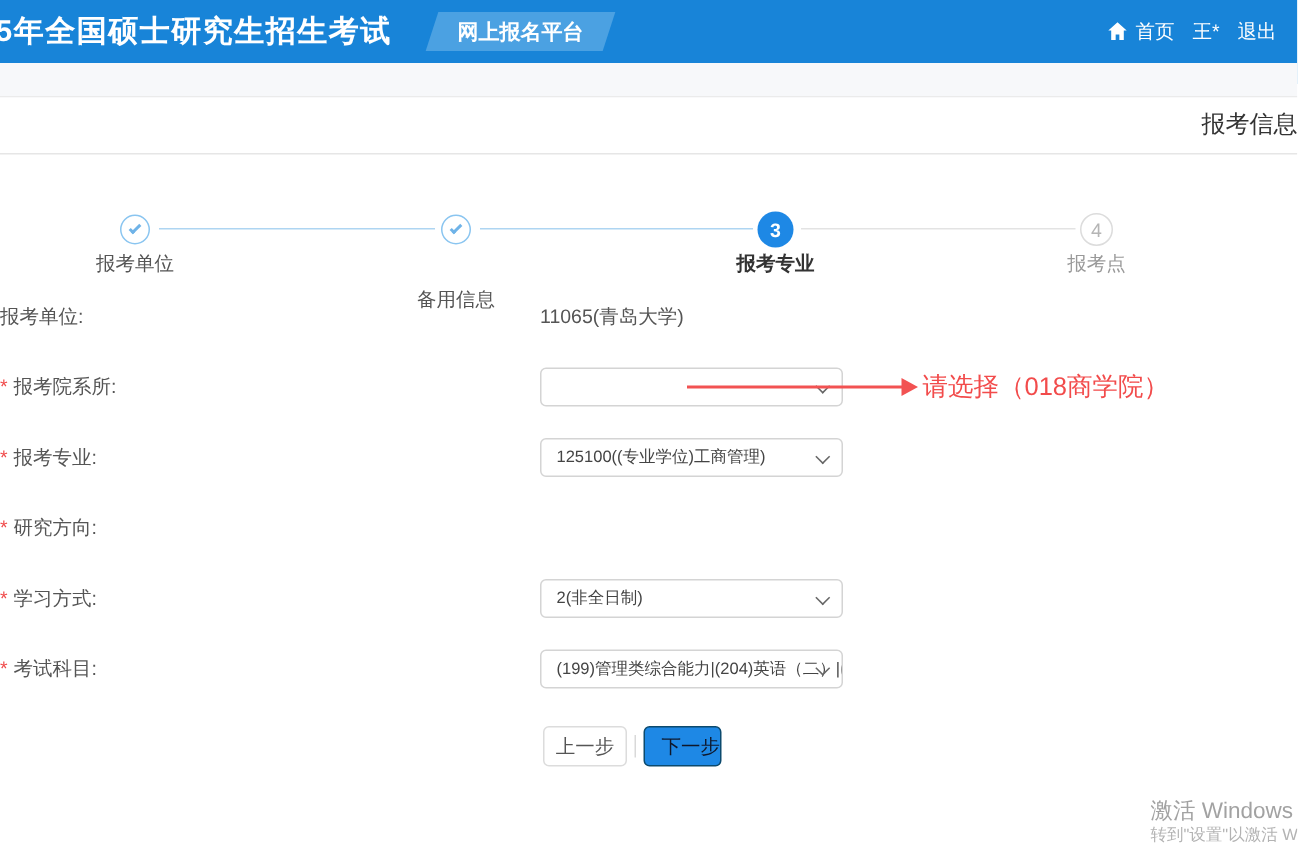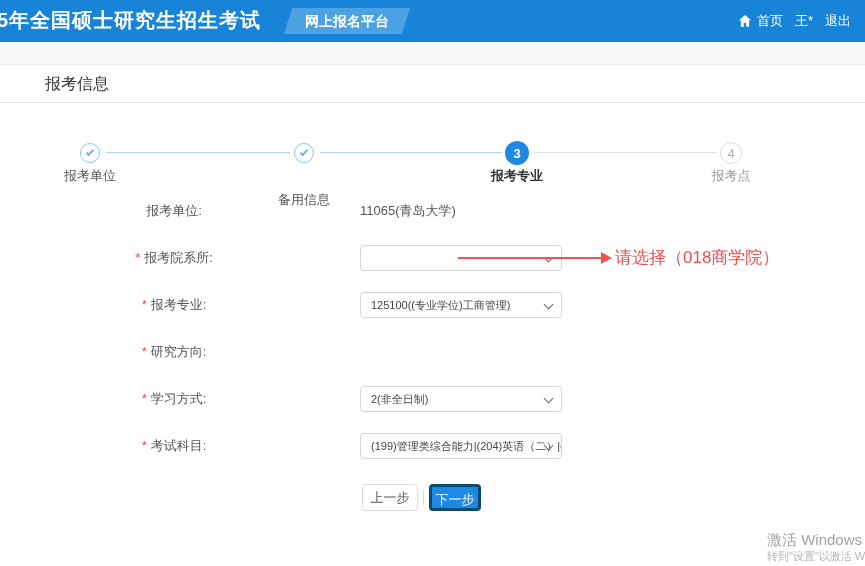--- a/index.html
+++ b/index.html
@@ -12,55 +12,55 @@
   .header-title { position:absolute; left:-3px; top:7px; color:#fff; font-size:20px; font-weight:bold; white-space:nowrap; letter-spacing:1px; }
   .badge { position:absolute; left:288px; top:8px; width:118px; height:26px; background:#4ba1e2; transform:skewX(-18deg); }
   .badge span { display:block; transform:skewX(18deg); color:#fff; font-size:14px; text-align:center; line-height:26px; font-weight:bold; }
   .nav { position:absolute; right:14px; top:0; height:42px; display:flex; align-items:center; gap:12px; color:#fff; font-size:13px; }
   .nav-item { display:flex; align-items:center; gap:5px; cursor:pointer; color:#fff; }
   .home-ic { width:14px; height:14px; display:inline-block; }
 
   
   .strip { position:absolute; left:0; top:42px; width:865px; height:23px; background:#f7f8fa; border-bottom:1px solid #ebebeb; }
   .titlebar { position:absolute; left:0; top:65px; width:865px; height:38px; background:#fff; border-bottom:1px solid #e6e6e6; }
-  .titlebar .pt { display:block; text-align:left; line-height:38px; font-size:16px; color:#333;padding-left:45px; }
+  .titlebar .pt { display:block; text-align:right; line-height:38px; font-size:16px; color:#333; }
 
   
   .step-circle { position:absolute; border-radius:50%; background:#fff; display:flex; align-items:center; justify-content:center; }
   .c-done { width:20px; height:20px; border:1px solid #8ac5f0; top:143px; }
   .c-active { width:24px; height:24px; background:#1e88e5; color:#fff; font-size:13px; font-weight:bold; top:141px; }
   .c-pending { width:22px; height:22px; border:1px solid #dcdcdc; color:#b5b5b5; font-size:13px; top:142px; }
   .check { width:8px; height:4px; border-left:2px solid #6fb3e8; border-bottom:2px solid #6fb3e8; transform:rotate(-45deg); margin-top:-2px; }
   .step-label { position:absolute; top:167px; width:120px; text-align:center; font-size:13px; }
   .sl-done { color:#555; }
   .sl-active { color:#333; font-weight:bold; }
   .sl-pending { color:#999; }
   .conn { position:absolute; top:152px; height:1px; }
   .conn-blue { background:#aed5f2; }
   .conn-gray { background:#e3e3e3; }
 
   
   .u-row { position:absolute; left:0; top:202px; width:865px; height:18px; }
   .row { position:absolute; left:0; width:865px; height:26px; }
-  .f-label { position:absolute; left:0; top:0; width:348px; text-align:center; font-size:13px; color:#555; line-height:26px; }
+  .f-label { position:absolute; left:0; top:0; width:348px; text-align:left; font-size:13px; color:#555; line-height:26px; }
   .u-row .f-label { line-height:18px; }
   .req { color:#f04b4b; margin-right:4px; font-size:13px; }
   .u-val { position:absolute; left:360px; top:0; font-size:13px; color:#555; line-height:18px; }
   .sel { position:absolute; left:360px; top:0; width:202px; height:26px; background:#fff; border:1px solid #d4d4d4; border-radius:4px; font-size:11px; color:#444; line-height:24px; padding:0 22px 0 10px; white-space:nowrap; overflow:hidden; cursor:pointer; }
   .chev { position:absolute; right:9px; top:8px; width:7px; height:7px; border-right:1px solid #666; border-bottom:1px solid #666; transform:rotate(45deg); }
 
   
   .a-line { position:absolute; left:458px; top:257px; width:144px; height:2px; background:#f25252; }
   .a-head { position:absolute; left:601px; top:252px; width:0; height:0; border-left:11px solid #f25252; border-top:6px solid transparent; border-bottom:6px solid transparent; }
   .a-text { position:absolute; left:615px; top:246px; font-size:17px; color:#f24b4b; white-space:nowrap; }
 
   
   .btn-prev { position:absolute; left:362px; top:484px; width:56px; height:27px; background:#fff; border:1px solid #dcdcdc; border-radius:4px; font-size:13px; color:#555; text-align:center; line-height:25px; cursor:pointer; }
   .btn-sep { position:absolute; left:423px; top:490px; width:1px; height:15px; background:#d9d9d9; }
-  .btn-next { position:absolute; left:429px; top:484px; width:52px; height:27px; background:#1e88e5; border:3px solid #0c4a6e; border-radius:4px; font-size:13px; color:#ffffff; text-align:center; line-height:25px; cursor:pointer; }
+  .btn-next { position:absolute; left:429px; top:484px; width:52px; height:27px; background:#1e88e5; border:1px solid #0c4a6e; border-radius:4px; font-size:13px; color:#0f172a; text-align:right; line-height:25px; cursor:pointer; }
 
   
   .wm1 { position:absolute; left:767px; top:531px; font-size:15px; color:#a2a2a2; white-space:nowrap; }
   .wm2 { position:absolute; left:767px; top:549px; font-size:11px; color:#b3b3b3; white-space:nowrap; }
 </style>
 </head>
 <body>
 
 <div id="screen">
 

